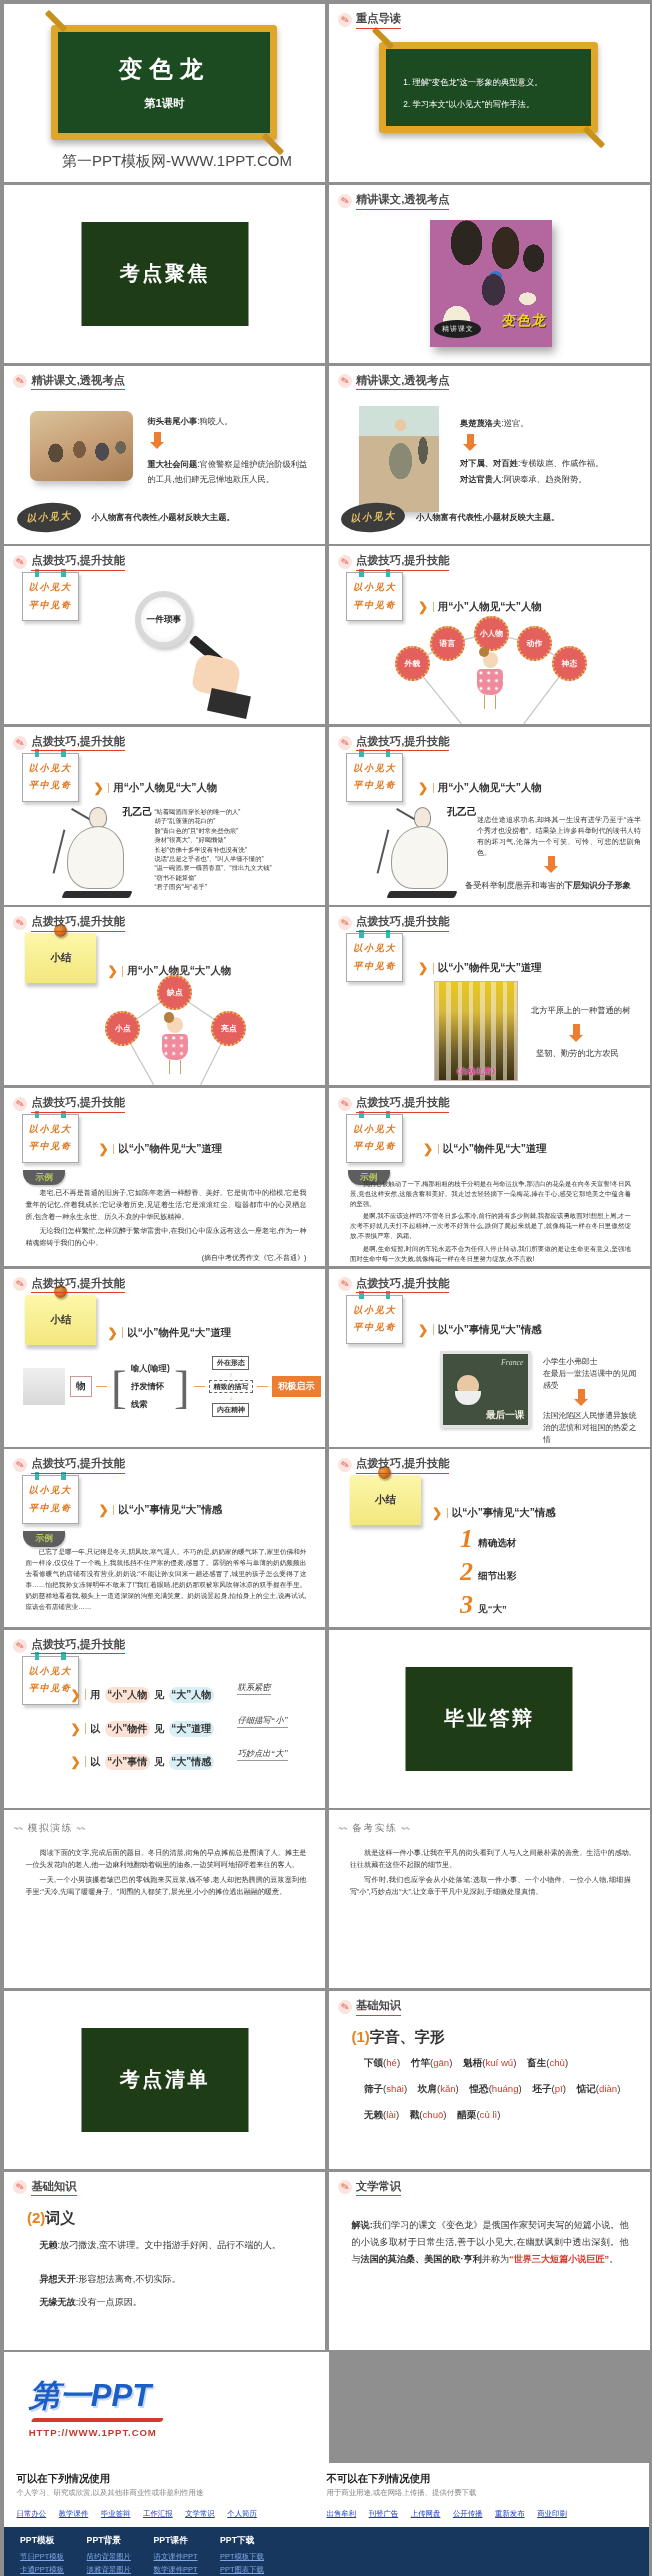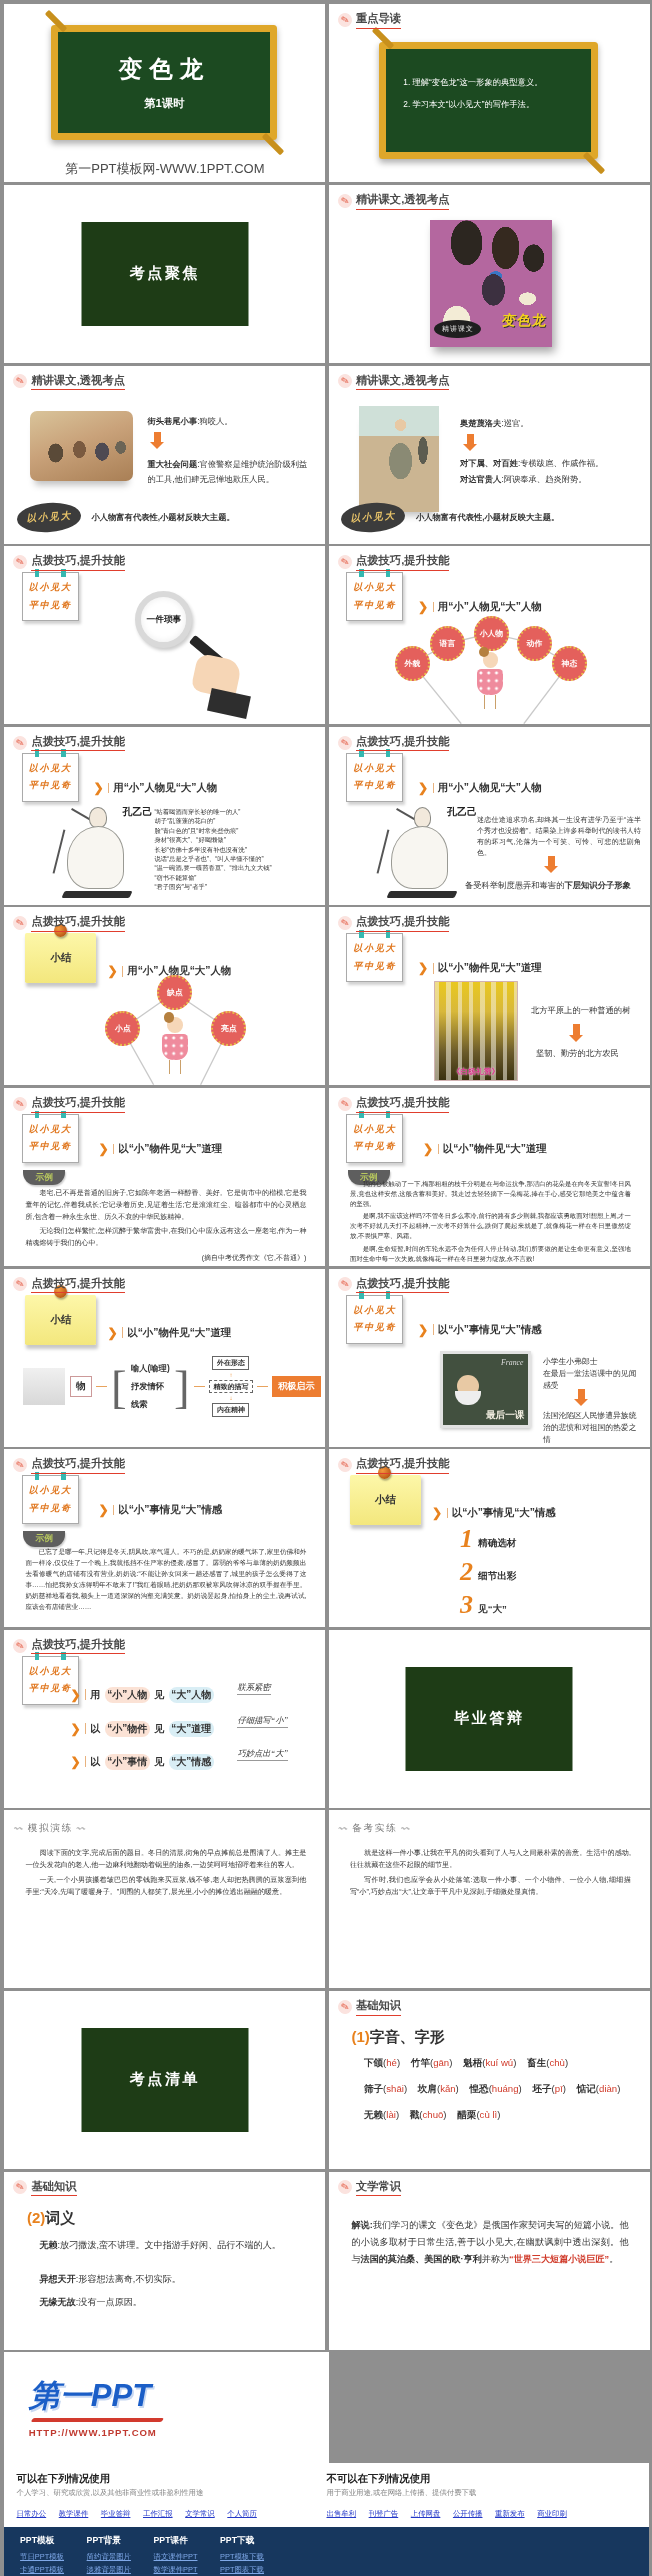--- a/index.html
+++ b/index.html
@@ -15,25 +15,25 @@
 .alt-hdr { position:absolute; top:10.4px; left:6px; font-size:9.6px; font-weight:normal; color:#777; letter-spacing:1.7px; }
 .squig { color:#b7b7b7; font-size:8.7px; margin:0 3.5px; }
 
 
 .board { position:absolute; background:#1c4a21; border:7.8px solid #dfa72a; border-radius:3.5px; box-shadow:0 3.5px 6.1px rgba(0,0,0,.3); }
 .board::before, .board::after { content:""; position:absolute; width:26px; height:6.1px; background:#c8901c; border-radius:1.7px; }
 .board::before { top:-14px; left:-15.7px; transform:rotate(45deg); }
 .board::after { bottom:-14px; right:-15.7px; transform:rotate(45deg); }
 .board-big { text-align:center; color:#fff; font-weight:bold; font-size:23.5px; letter-spacing:7px; margin-top:21px; }
 .board-sub { text-align:center; color:#fff; font-weight:bold; font-size:11.3px; margin-top:10.4px; }
-.site-line { position:absolute; bottom:4px; width:100%; text-align:center; font-size:13px; color:#4a4a4a; }
+.site-line { position:absolute; bottom:11px; width:100%; text-align:center; font-size:15px; color:#4a4a4a;margin-left:12px; }
 .board-lines { padding:22.6px 10.4px 0 17.4px; color:#fff; font-size:8.3px; line-height:2.6; }
 
 
-.greenbox { position:absolute; left:50%; top:50%; transform:translate(-50%,-50%); width:167px; height:104px; background:#1e3c16; display:flex; align-items:center; justify-content:center; color:#fff; font-weight:bold; font-size:15px; letter-spacing:2.6px; }
+.greenbox { position:absolute; left:50%; top:50%; transform:translate(-50%,-50%); width:167px; height:104px; background:#1e3c16; display:flex; align-items:center; justify-content:center; color:#fff; font-weight:bold; font-size:20px; letter-spacing:2.6px; }
 
 
 .notecard { position:absolute; top:26px; left:17.4px; width:57px; height:49px; background:#fff; border:0.9px solid #aaa; box-shadow:1.7px 2.6px 2.6px rgba(0,0,0,.18); text-align:center; padding-top:6.1px; }
 .notecard .pin1,.notecard .pin2 { position:absolute; top:-4.4px; width:4.4px; height:7.8px; background:#35b8b0; }
 .notecard .pin1{ left:12.2px;} .notecard .pin2{ right:12.2px;}
 .nc-line { font-size:9.1px; font-weight:bold; font-style:italic; color:#e0761d; letter-spacing:1.7px; line-height:1.9; }
 .yellownote { position:absolute; top:26px; left:21px; width:71px; height:50px; background:linear-gradient(#fdf7a9,#f3e77d); border-radius:1.7px; box-shadow:1.7px 3.5px 3.5px rgba(0,0,0,.22); display:flex; align-items:center; justify-content:center; font-weight:bold; font-size:10.4px; color:#333; }
 .pushpin { position:absolute; top:-9.6px; left:50%; margin-left:-7px; width:13px; height:13px; border-radius:50%; background:radial-gradient(circle at 35% 35%, #f59a3e, #a33f06); box-shadow:0.9px 1.7px 1.7px rgba(0,0,0,.3); }
 
 
@@ -161,21 +161,21 @@
         <div class="board-big">变色龙</div>
         <div class="board-sub">第1课时</div>
       </div>
       <div class="site-line">第一PPT模板网-WWW.1PPT.COM</div>
     </div>
     <div class="slide">
       <div class="hdr">
           <span class="pencil">✎</span>
           <span class="hdr-title">重点导读</span>
         </div>
-      <div class="board" style="left:50px;top:38px;width:219px;height:117px;">
+      <div class="board" style="left:50px;top:38px;width:219px;height:91px;">
         <div class="board-lines">
           <div>1. 理解“变色龙”这一形象的典型意义。</div>
           <div>2. 学习本文“以小见大”的写作手法。</div>
         </div>
       </div>
     </div>
   </div>
 
   <div class="row">
     <div class="slide">

